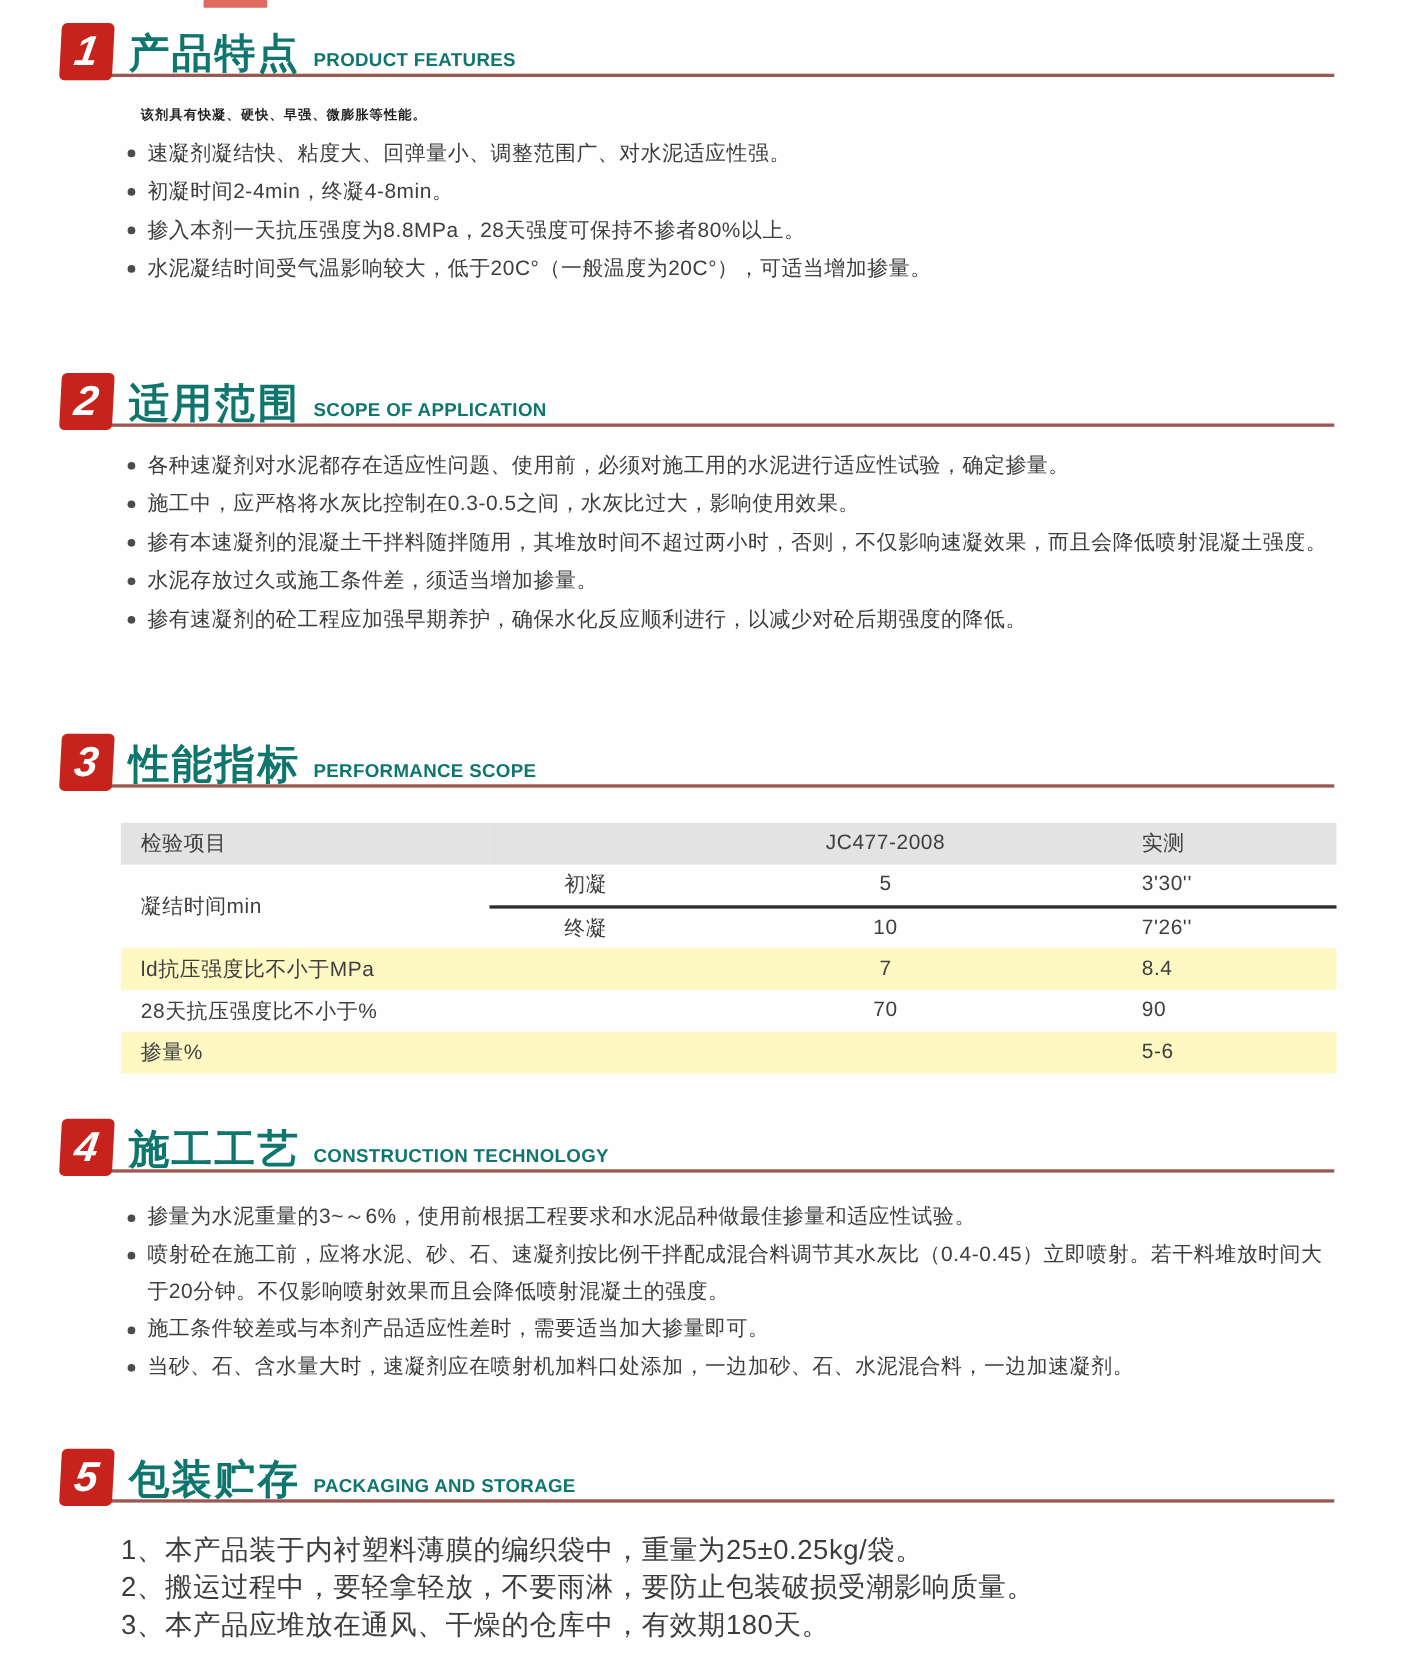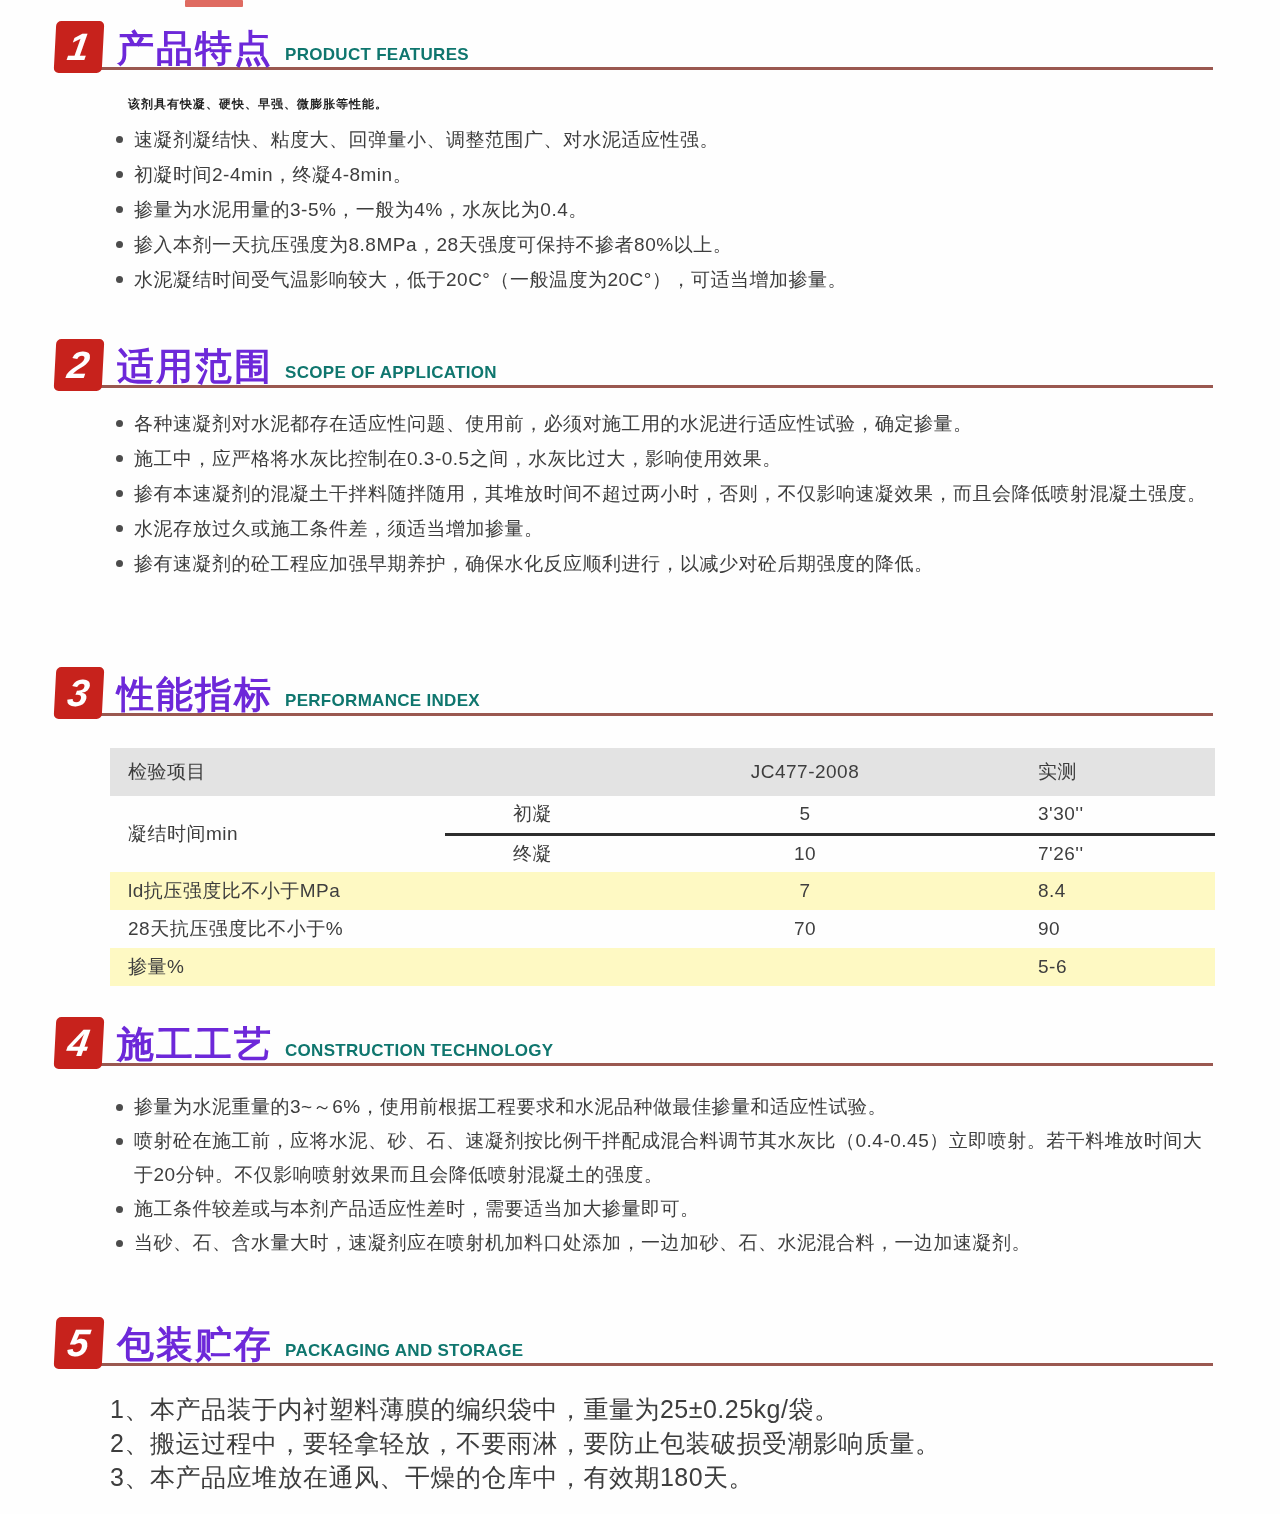--- a/index.html
+++ b/index.html
@@ -36,21 +36,21 @@
     color:#ffffff;font-size:38px;font-weight:bold;font-style:italic;
     transform:skewX(-6deg);
     line-height:1;
   }
   .sec-head .titles{
     position:absolute;left:62px;bottom:0;right:0;
     display:flex;align-items:flex-end;
     z-index:2;
   }
   .title-cn{
-    color:#6d28d9;font-size:37px;font-weight:900;letter-spacing:2px;
+    color:#0f766e;font-size:37px;font-weight:900;letter-spacing:2px;
     line-height:1.1;white-space:nowrap;
   }
   .title-en{
     color:#0f766e;font-size:17px;font-weight:bold;letter-spacing:0.3px;
     margin-left:12px;padding-bottom:5px;white-space:nowrap;
   }
 
   
   .content{position:absolute;left:110px;width:1105px;}
   .intro{
@@ -71,21 +71,21 @@
   .line{font-size:25px;color:#3d3d3d;letter-spacing:0.5px;}
 
   
   table.perf{
     border-collapse:collapse;table-layout:fixed;width:1105px;
   }
   table.perf th,table.perf td{
     font-size:19px;font-weight:normal;color:#3e3e3e;
     padding:0;letter-spacing:0.5px;
   }
-  table.perf thead tr{background:#e3e3e3;height:48px;}
+  table.perf thead tr{background:#e3e3e3;height:38px;}
   table.perf tbody tr{height:38px;}
   table.perf .c1{text-align:left;padding-left:18px;}
   table.perf .c2{text-align:center;}
   table.perf .c3{text-align:center;}
   table.perf .c4{text-align:left;padding-left:48px;}
   table.perf tr.gray{background:#fef9c3;}
   table.perf td.divider{border-bottom:3px solid #2d2d2d;}
 </style>
 </head>
 <body>
@@ -103,21 +103,20 @@
       <div class="title-cn">产品特点</div>
       <div class="title-en">PRODUCT FEATURES</div>
     </div>
   </div>
 
   <div class="content" style="top:86px">
     <p class="intro">该剂具有快凝、硬快、早强、微膨胀等性能。</p>
     <ul class="bullets">
         <li>速凝剂凝结快、粘度大、回弹量小、调整范围广、对水泥适应性强。</li>
         <li>初凝时间2-4min，终凝4-8min。</li>
-        <li>掺量为水泥用量的3-5%，一般为4%，水灰比为0.4。</li>
         <li>掺入本剂一天抗压强度为8.8MPa，28天强度可保持不掺者80%以上。</li>
         <li>水泥凝结时间受气温影响较大，低于20C°（一般温度为20C°），可适当增加掺量。</li>
       </ul>
   </div>
 
   <div class="sec-head" style="top:338px">
     <div class="rule"></div>
     <div class="badge">
         <span>2</span>
       </div>
@@ -137,21 +136,21 @@
       </ul>
   </div>
 
   <div class="sec-head" style="top:666px">
     <div class="rule"></div>
     <div class="badge">
         <span>3</span>
       </div>
     <div class="titles">
       <div class="title-cn">性能指标</div>
-      <div class="title-en">PERFORMANCE INDEX</div>
+      <div class="title-en">PERFORMANCE SCOPE</div>
     </div>
   </div>
 
   <div class="content" style="top:748px">
     <table class="perf">
       <colgroup>
           <col style="width:335px">
           <col style="width:175px">
           <col style="width:370px">
           <col style="width:225px">

